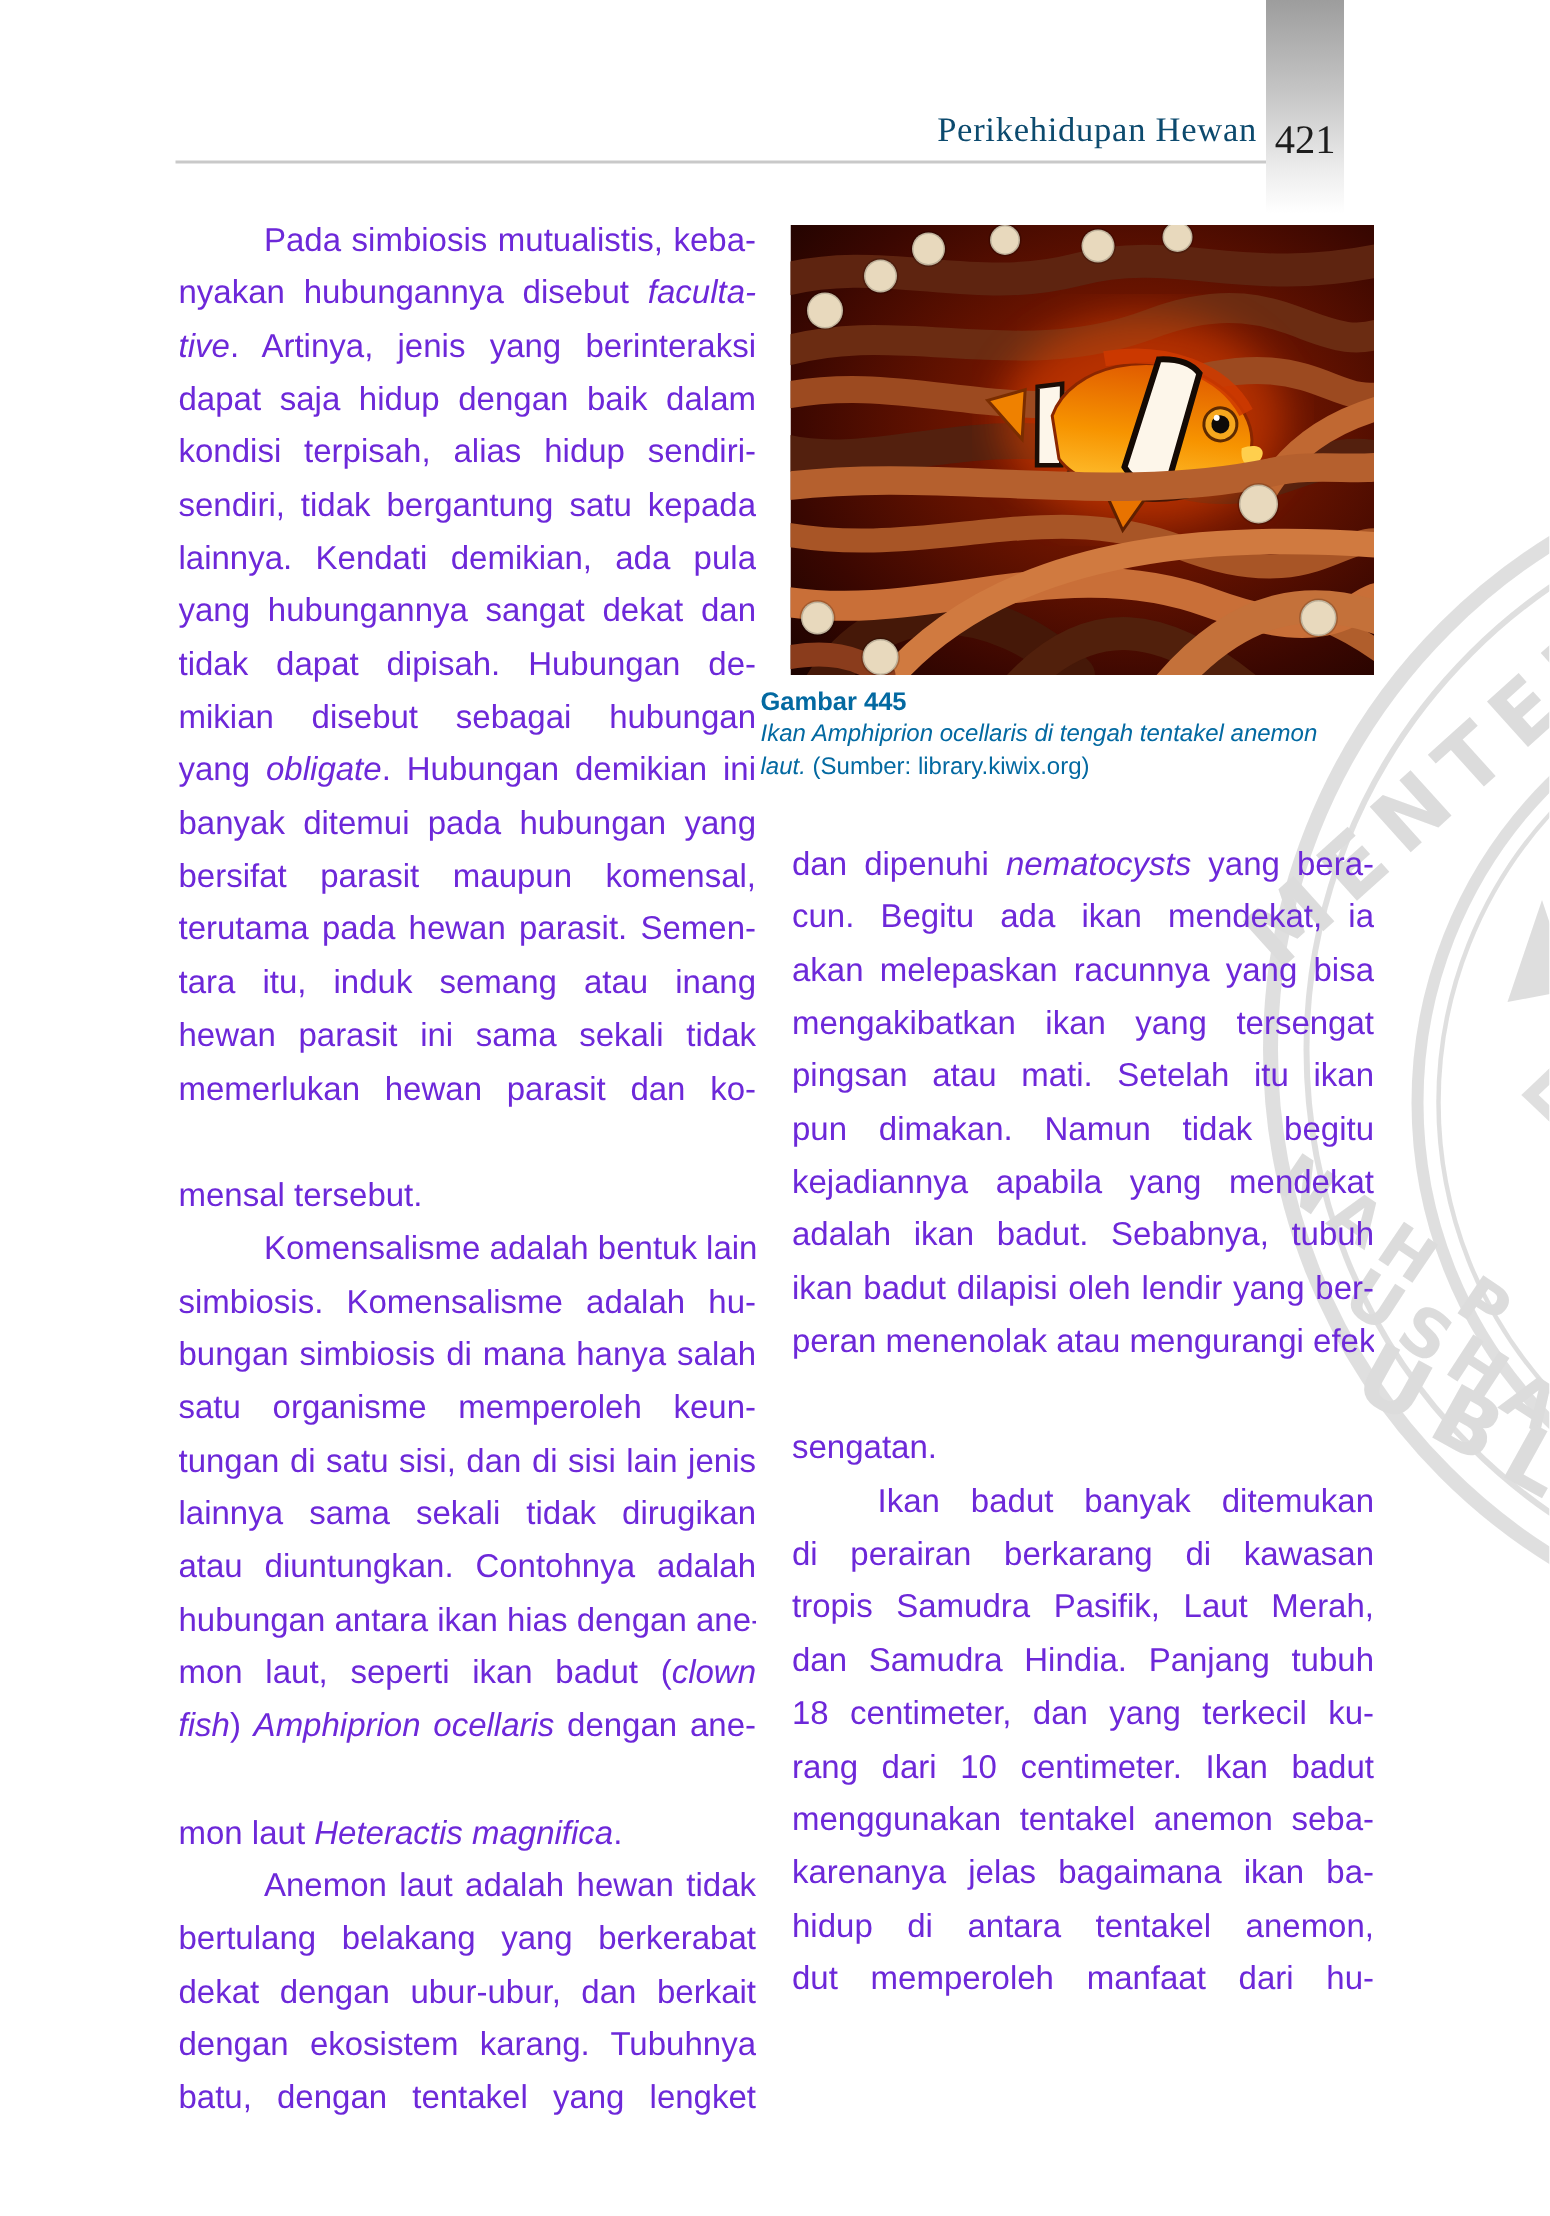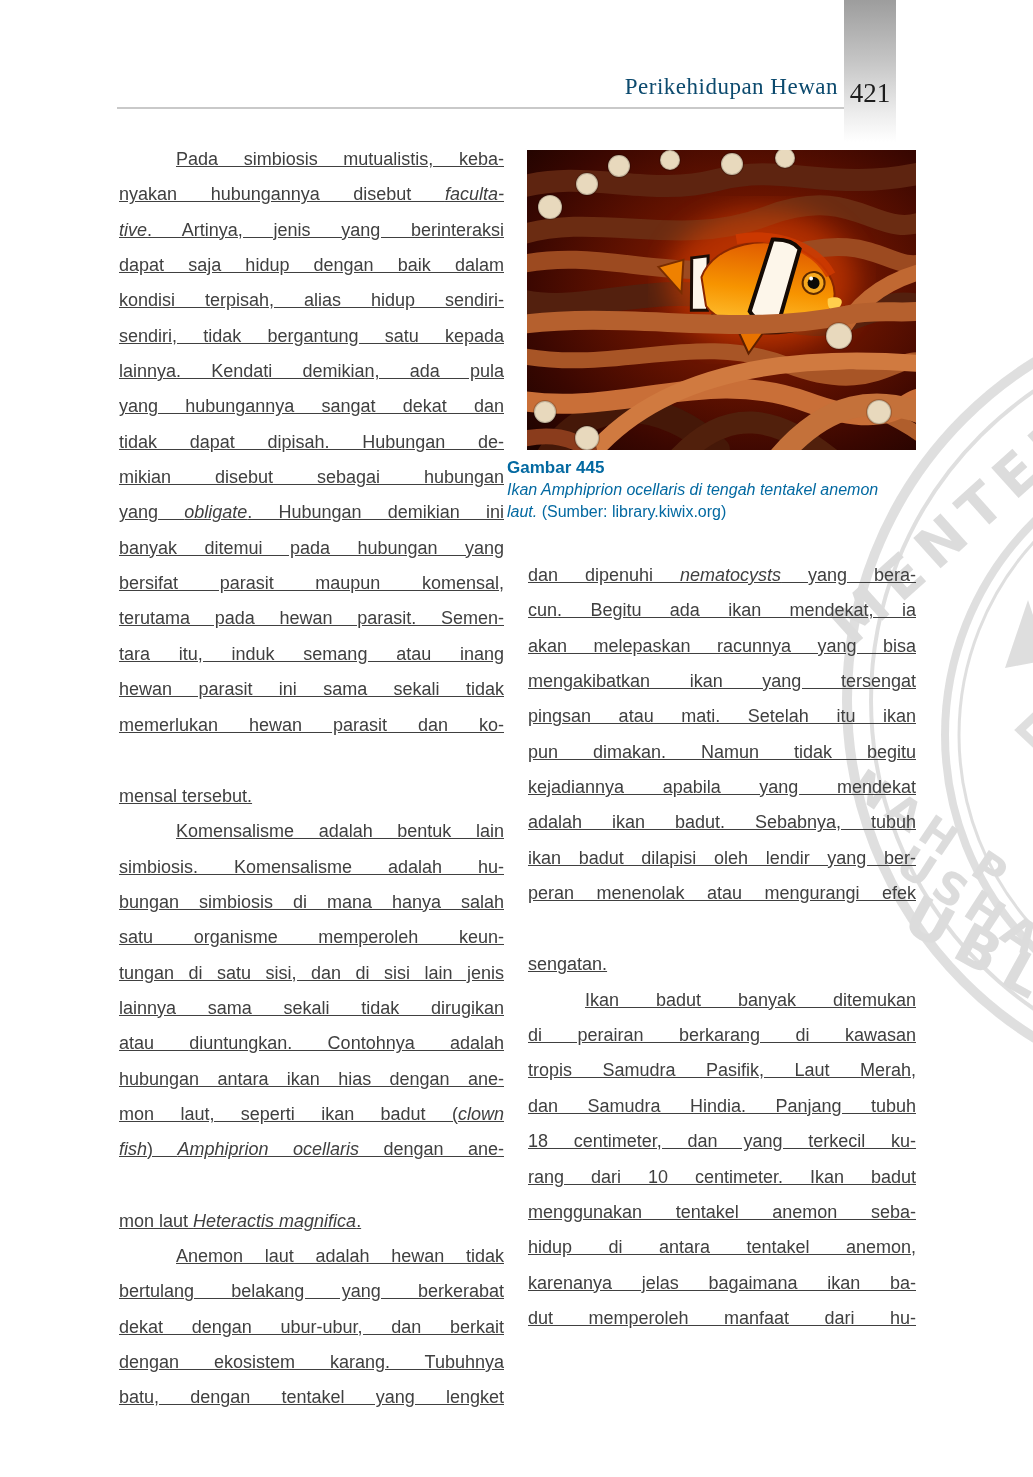--- a/index.html
+++ b/index.html
@@ -9,21 +9,21 @@
   .hdr-title{position:absolute;left:117px;top:74px;width:721px;text-align:right;
              font-family:"Liberation Serif","DejaVu Serif",serif;font-size:23px;color:#0c4a6e;
              letter-spacing:.5px;z-index:2;}
   .hdr-rule{position:absolute;left:117px;top:107px;width:727px;height:2px;background:#c9c9c9;z-index:2;}
   .graybar{position:absolute;left:844px;top:0;width:52px;height:142px;
            background:linear-gradient(to bottom,#9d9d9d 0%,#c7c7c7 45%,#ededed 80%,rgba(255,255,255,0) 100%);
            z-index:2;text-align:center;}
   .pagenum{padding-top:78px;font-family:"Liberation Serif","DejaVu Serif",serif;
            font-size:27px;color:#1d1d1d;}
   
-  .col{position:absolute;color:#404040;font-size:18px;z-index:2;text-decoration:underline;}
+  .col{position:absolute;color:#6d28d9;font-size:22px;z-index:2;}
   .col-left{left:119px;top:142px;width:385px;}
   .col-right{left:528px;top:558px;width:388px;}
   .ln{height:35.35px;line-height:35.35px;overflow:hidden;
       text-align:justify;text-align-last:justify;white-space:nowrap;}
   .ln.ind{padding-left:57px;}
   .ln.end{text-align-last:left;margin-top:36px;}
   .ln i{font-style:italic;}
   
   .photo{position:absolute;left:527px;top:150px;width:389px;height:300px;z-index:2;}
   .caption{position:absolute;left:507px;top:456px;width:429px;text-align:left;color:#0369a1;z-index:2;}
@@ -194,18 +194,18 @@
       <div class="ln">ikan badut dilapisi oleh lendir yang ber-</div>
       <div class="ln">peran menenolak atau mengurangi efek</div>
       <div class="ln end">sengatan.</div>
       <div class="ln ind">Ikan badut banyak ditemukan</div>
       <div class="ln">di perairan berkarang di kawasan</div>
       <div class="ln">tropis Samudra Pasifik, Laut Merah,</div>
       <div class="ln">dan Samudra Hindia. Panjang tubuh</div>
       <div class="ln">18 centimeter, dan yang terkecil ku-</div>
       <div class="ln">rang dari 10 centimeter. Ikan badut</div>
       <div class="ln">menggunakan tentakel anemon seba-</div>
+      <div class="ln">karenanya jelas bagaimana ikan ba-</div>
       <div class="ln">hidup di antara tentakel anemon,</div>
-      <div class="ln">karenanya jelas bagaimana ikan ba-</div>
       <div class="ln">dut memperoleh manfaat dari hu-</div>
     </div>
 
 </div>
 
 </body></html>

